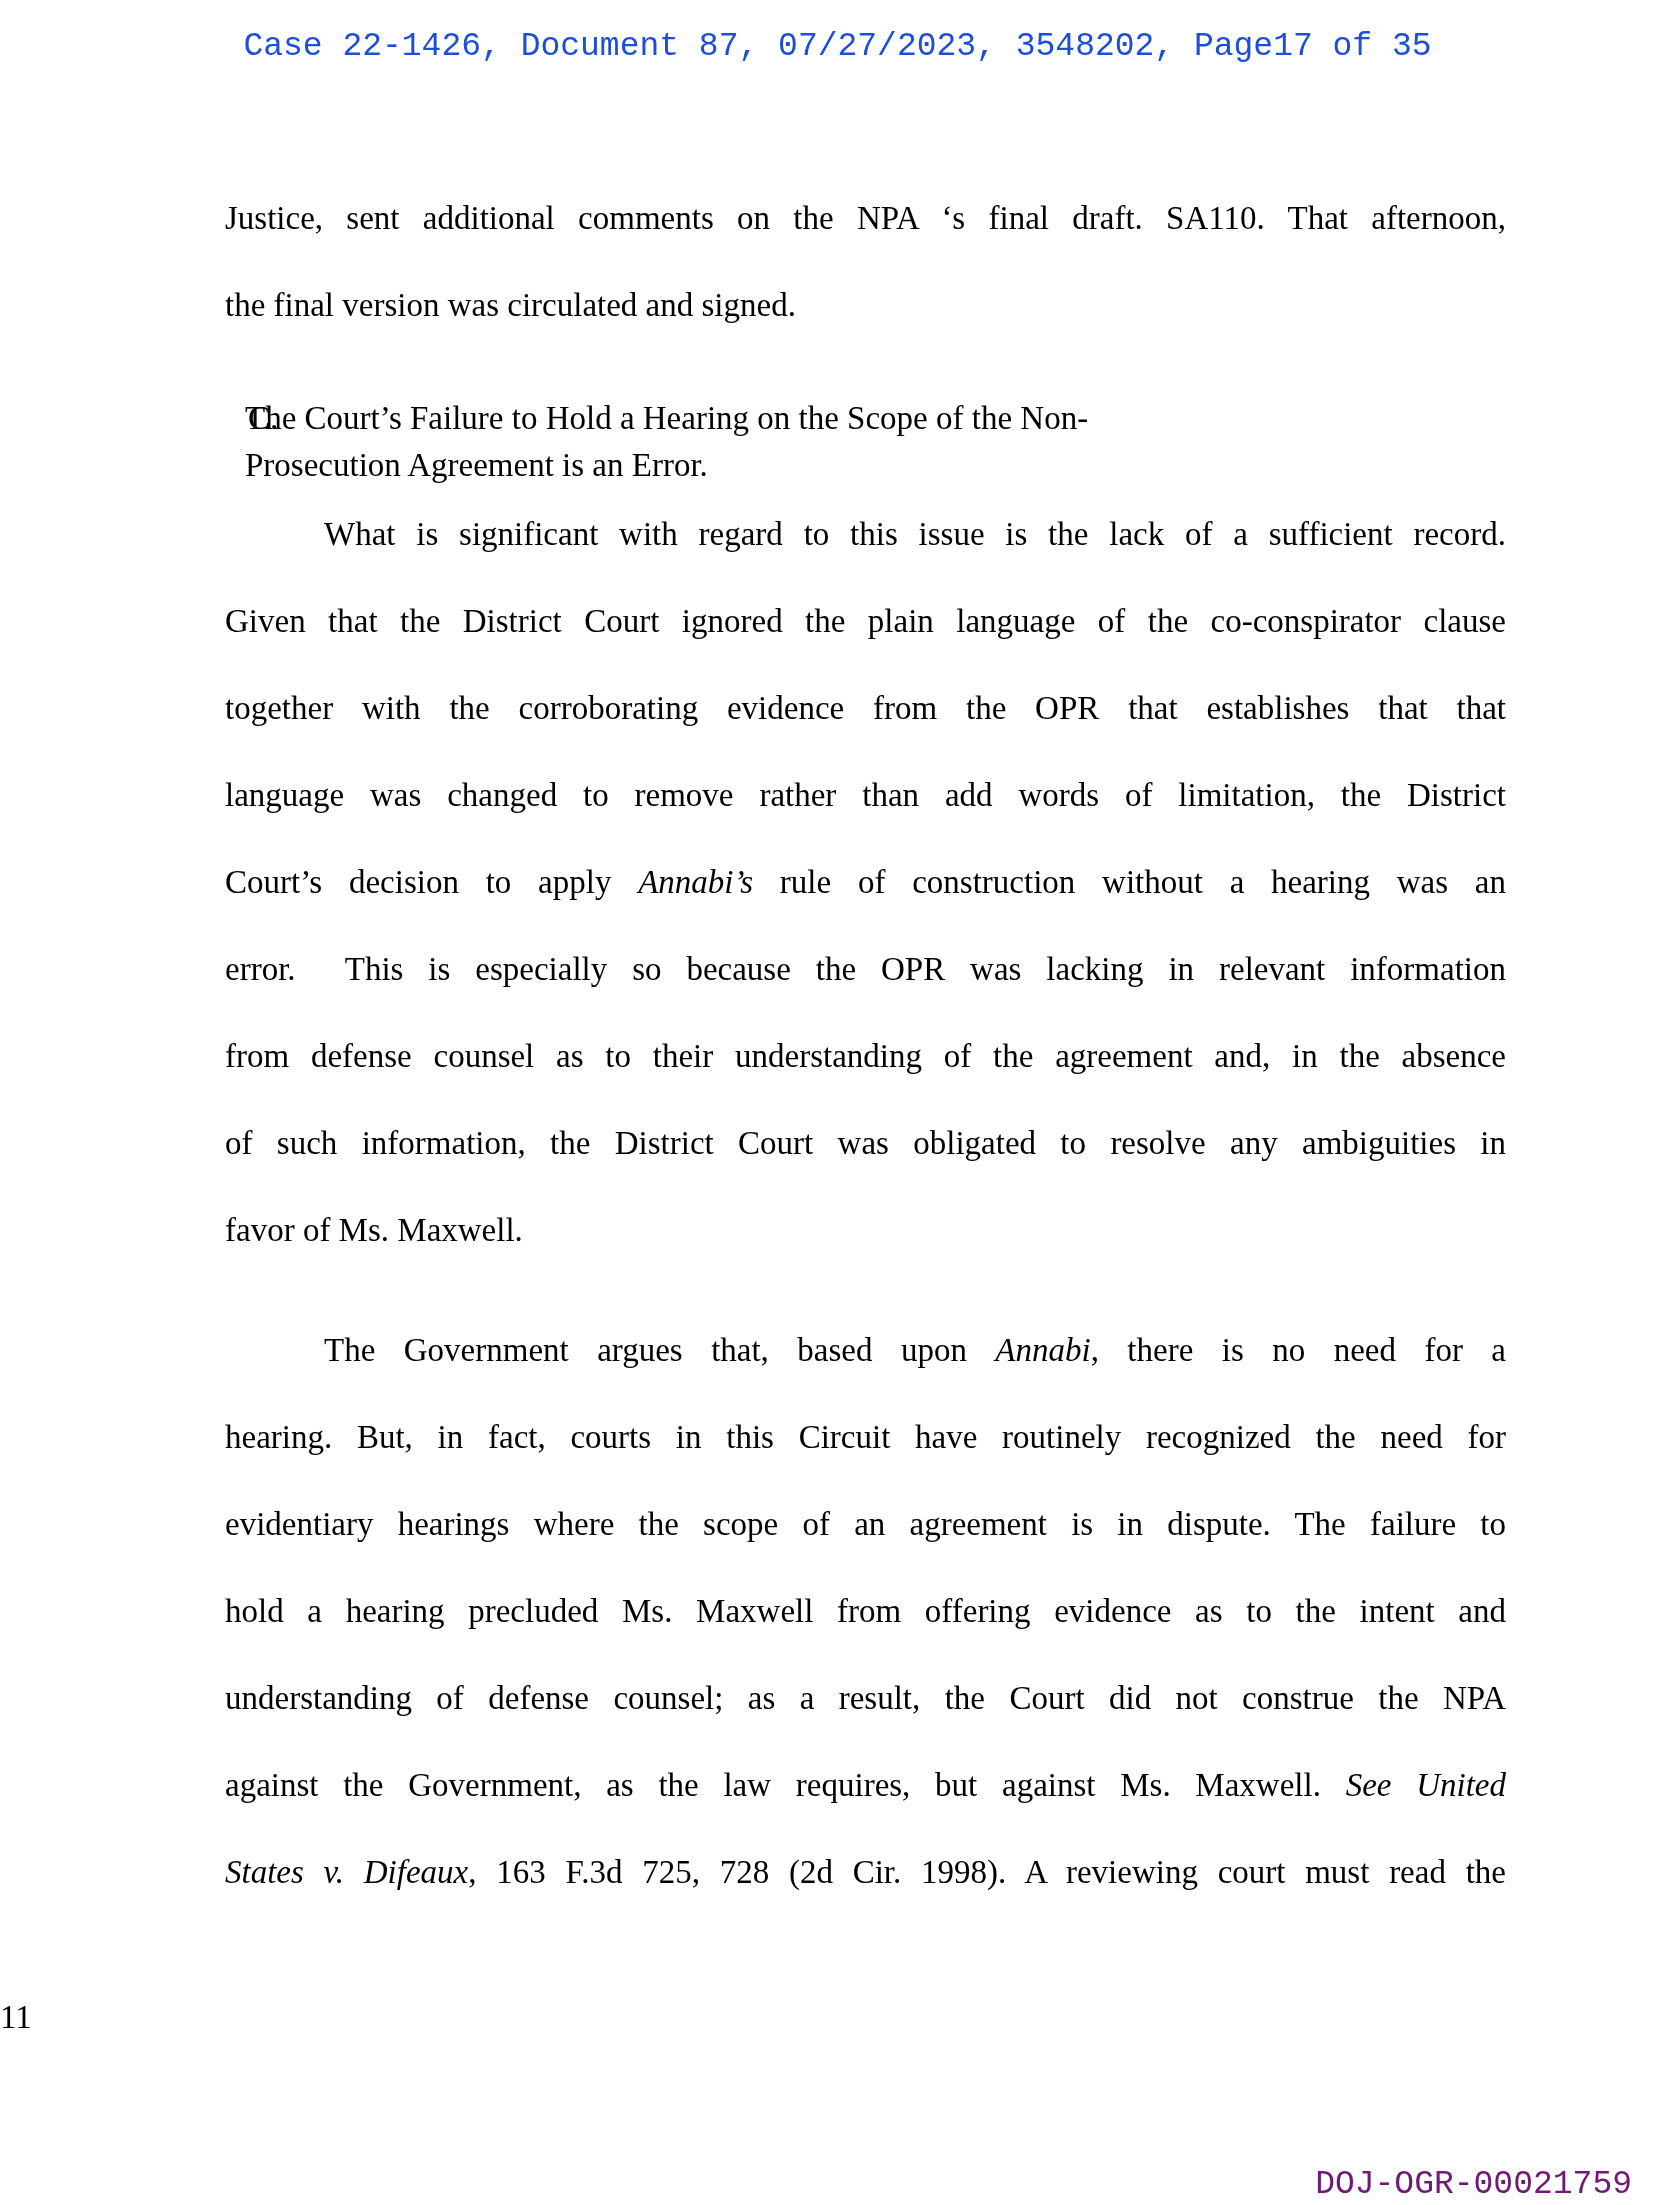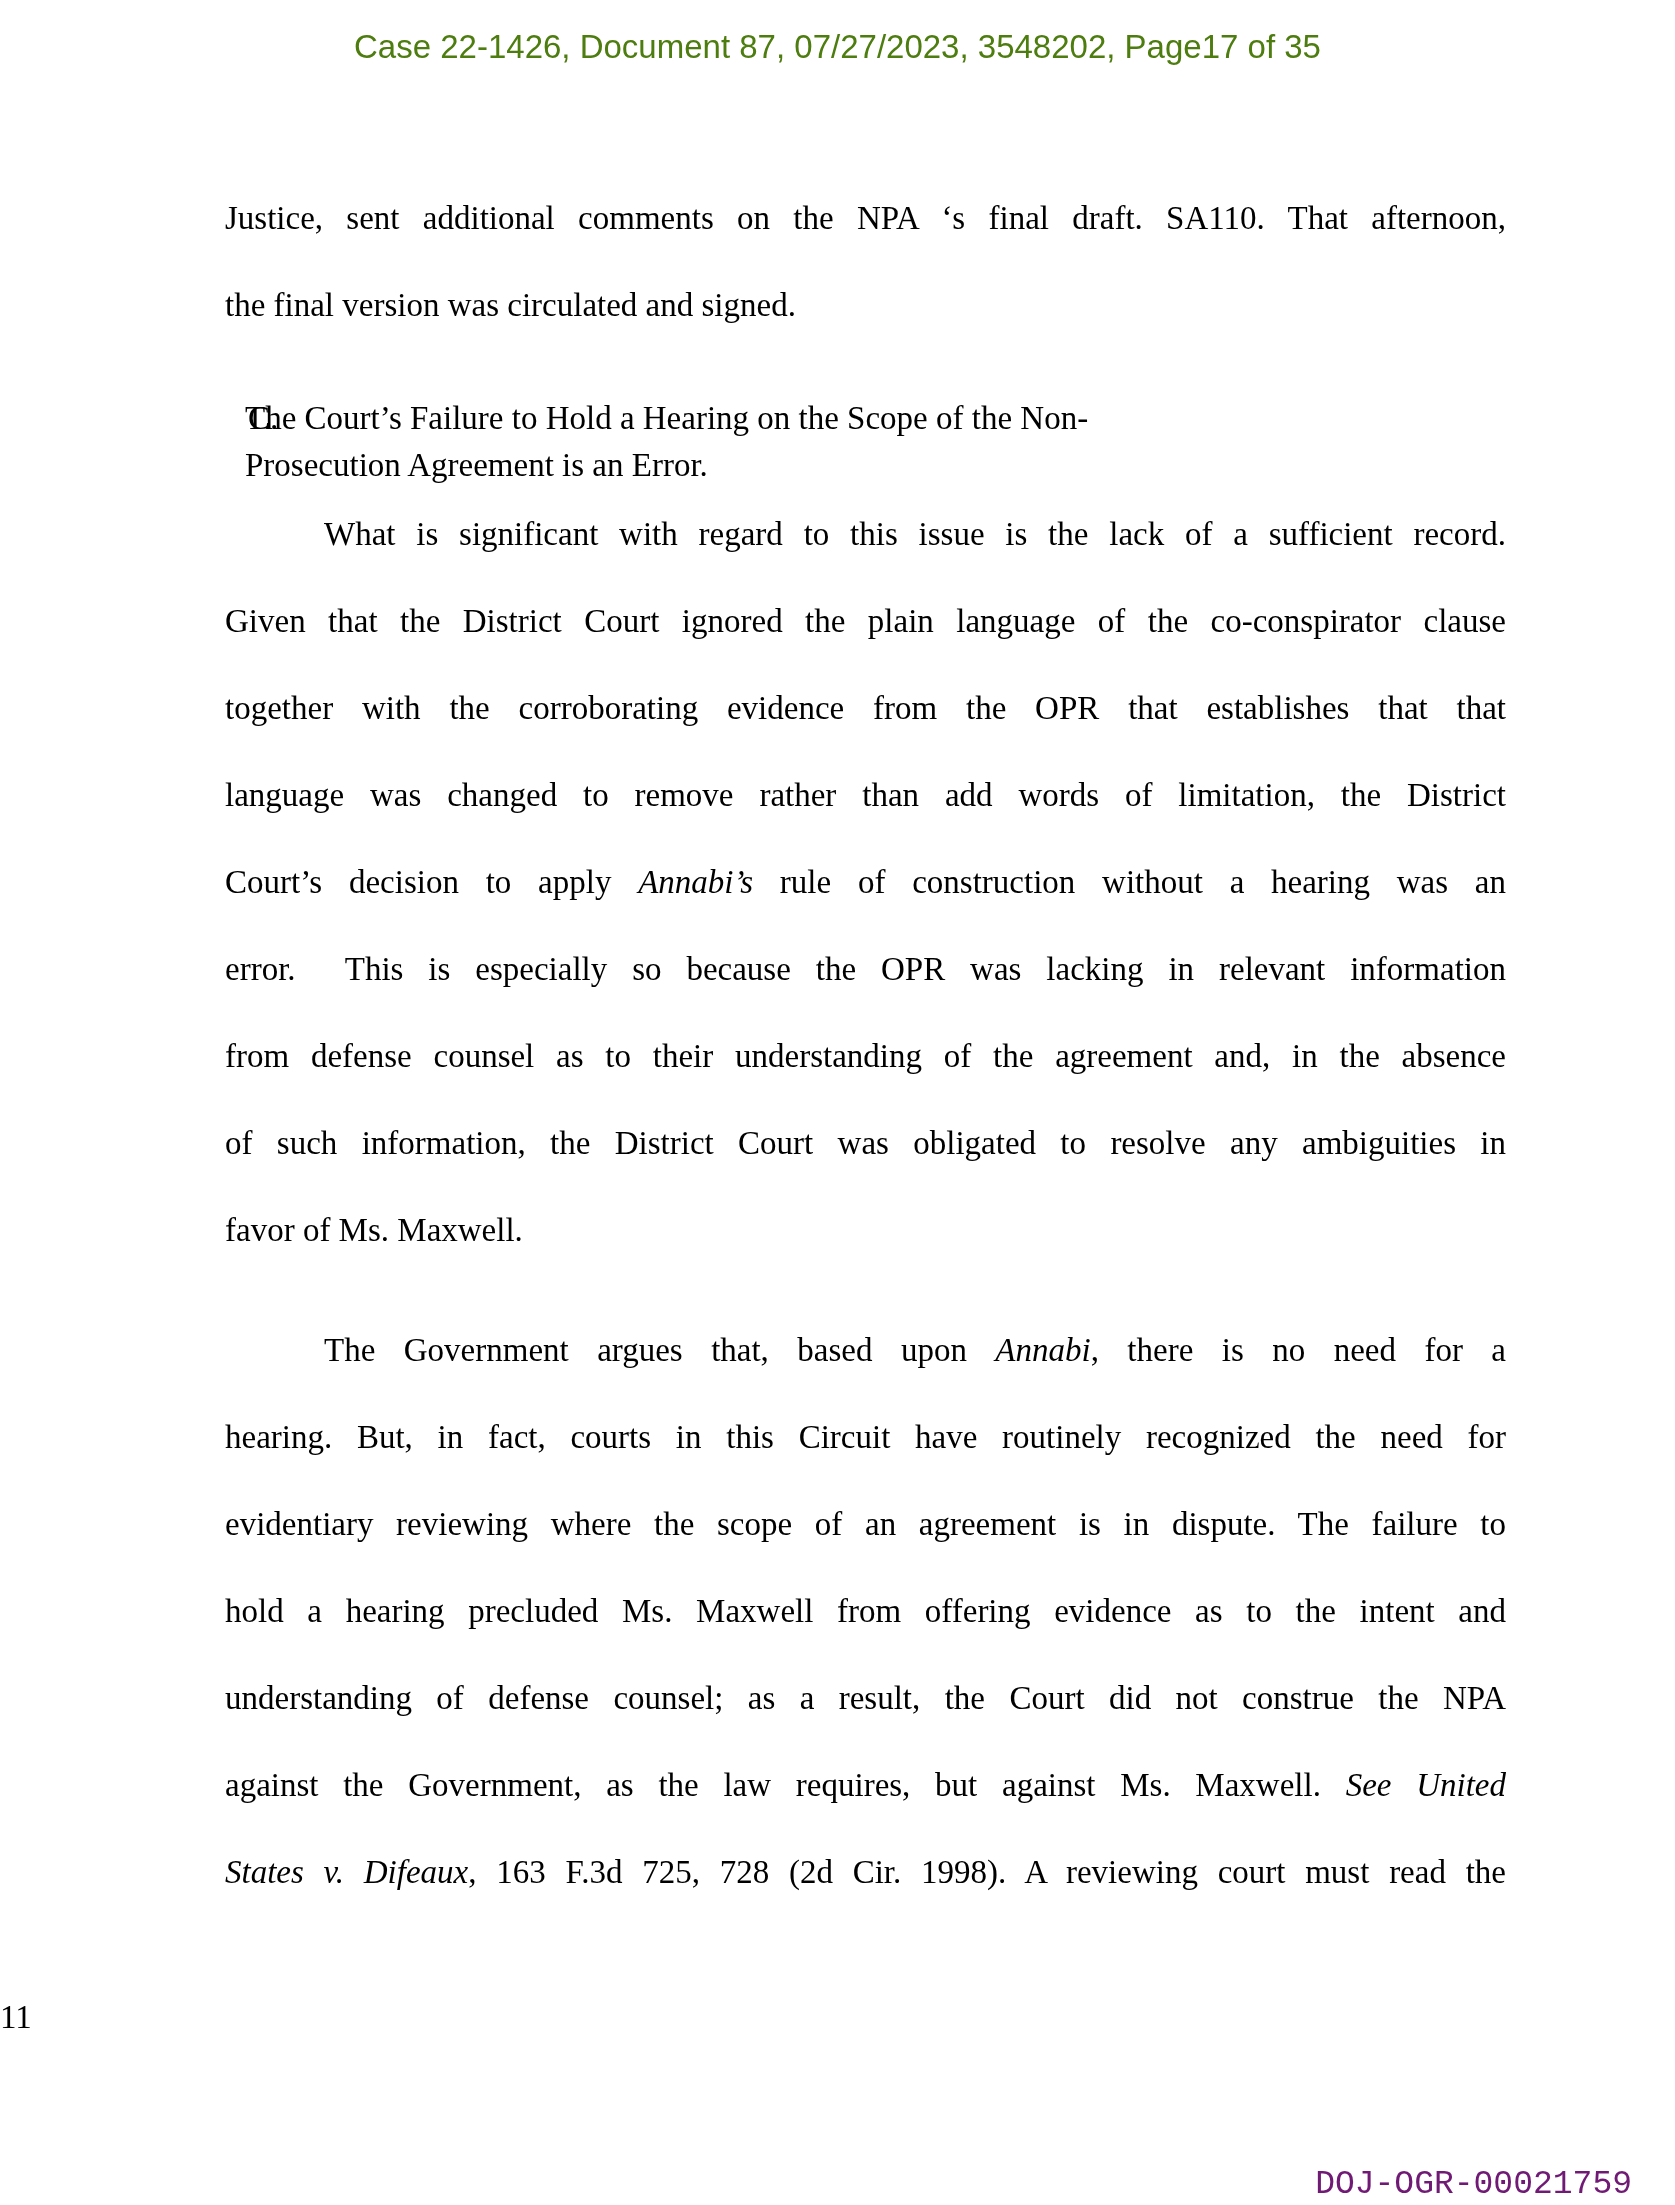--- a/index.html
+++ b/index.html
@@ -92,21 +92,21 @@
     font-size: 33px;
     line-height: 1;
     color: #701a75;
   }
 </style>
 </head>
 <body>
 
 <div class="page">
 
-  <div class="stamp" style="color: #4d7c0f;">Case 22-1426, Document 87, 07/27/2023, 3548202, Page17 of 35</div>
+  <div class="stamp" style="color: #1d4ed8; font-family: Liberation Mono, monospace;">Case 22-1426, Document 87, 07/27/2023, 3548202, Page17 of 35</div>
 
   <div class="para p1">
       <div class="line"><span>Justice, sent additional comments on the NPA ‘s final draft. SA110. That afternoon,</span></div>
       <div class="line last"><span>the final version was circulated and signed.</span></div>
     </div>
 
   <div class="heading">
     <span class="hlabel">C.</span>
     <div class="hlines">
         <div class="line last"><span>The Court’s Failure to Hold a Hearing on the Scope of the Non-</span></div>
@@ -122,21 +122,21 @@
       <div class="line"><span>Court’s decision to apply </span><span class="it">Annabi’s</span><span> rule of construction without a hearing was an</span></div>
       <div class="line"><span>error.&nbsp; This is especially so because the OPR was lacking in relevant information</span></div>
       <div class="line"><span>from defense counsel as to their understanding of the agreement and, in the absence</span></div>
       <div class="line"><span>of such information, the District Court was obligated to resolve any ambiguities in</span></div>
       <div class="line last"><span>favor of Ms. Maxwell.</span></div>
     </div>
 
   <div class="para p3">
       <div class="line indent"><span>The Government argues that, based upon </span><span class="it">Annabi</span><span>, there is no need for a</span></div>
       <div class="line"><span>hearing. But, in fact, courts in this Circuit have routinely recognized the need for</span></div>
-      <div class="line"><span>evidentiary reviewing where the scope of an agreement is in dispute. The failure to</span></div>
+      <div class="line"><span>evidentiary hearings where the scope of an agreement is in dispute. The failure to</span></div>
       <div class="line"><span>hold a hearing precluded Ms. Maxwell from offering evidence as to the intent and</span></div>
       <div class="line"><span>understanding of defense counsel; as a result, the Court did not construe the NPA</span></div>
       <div class="line"><span>against the Government, as the law requires, but against Ms. Maxwell. </span><span class="it">See United</span></div>
       <div class="line"><span class="it">States v. Difeaux</span><span>, 163 F.3d 725, 728 (2d Cir. 1998). A reviewing court must read the</span></div>
     </div>
 
   <div class="pagenum">11</div>
 
   <div class="bates">DOJ-OGR-00021759</div>
 

